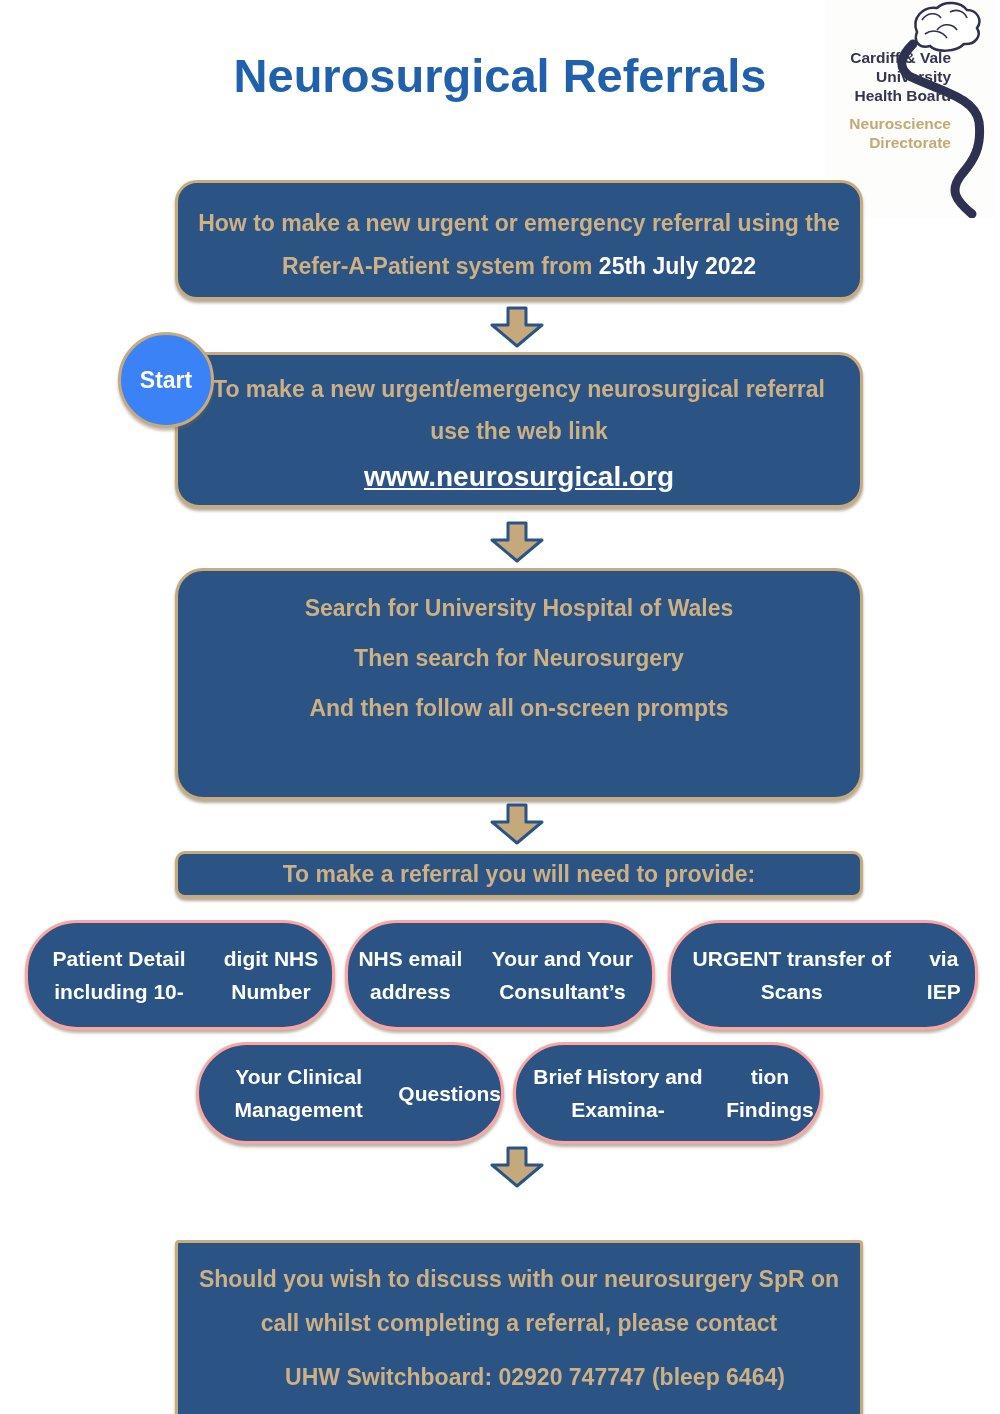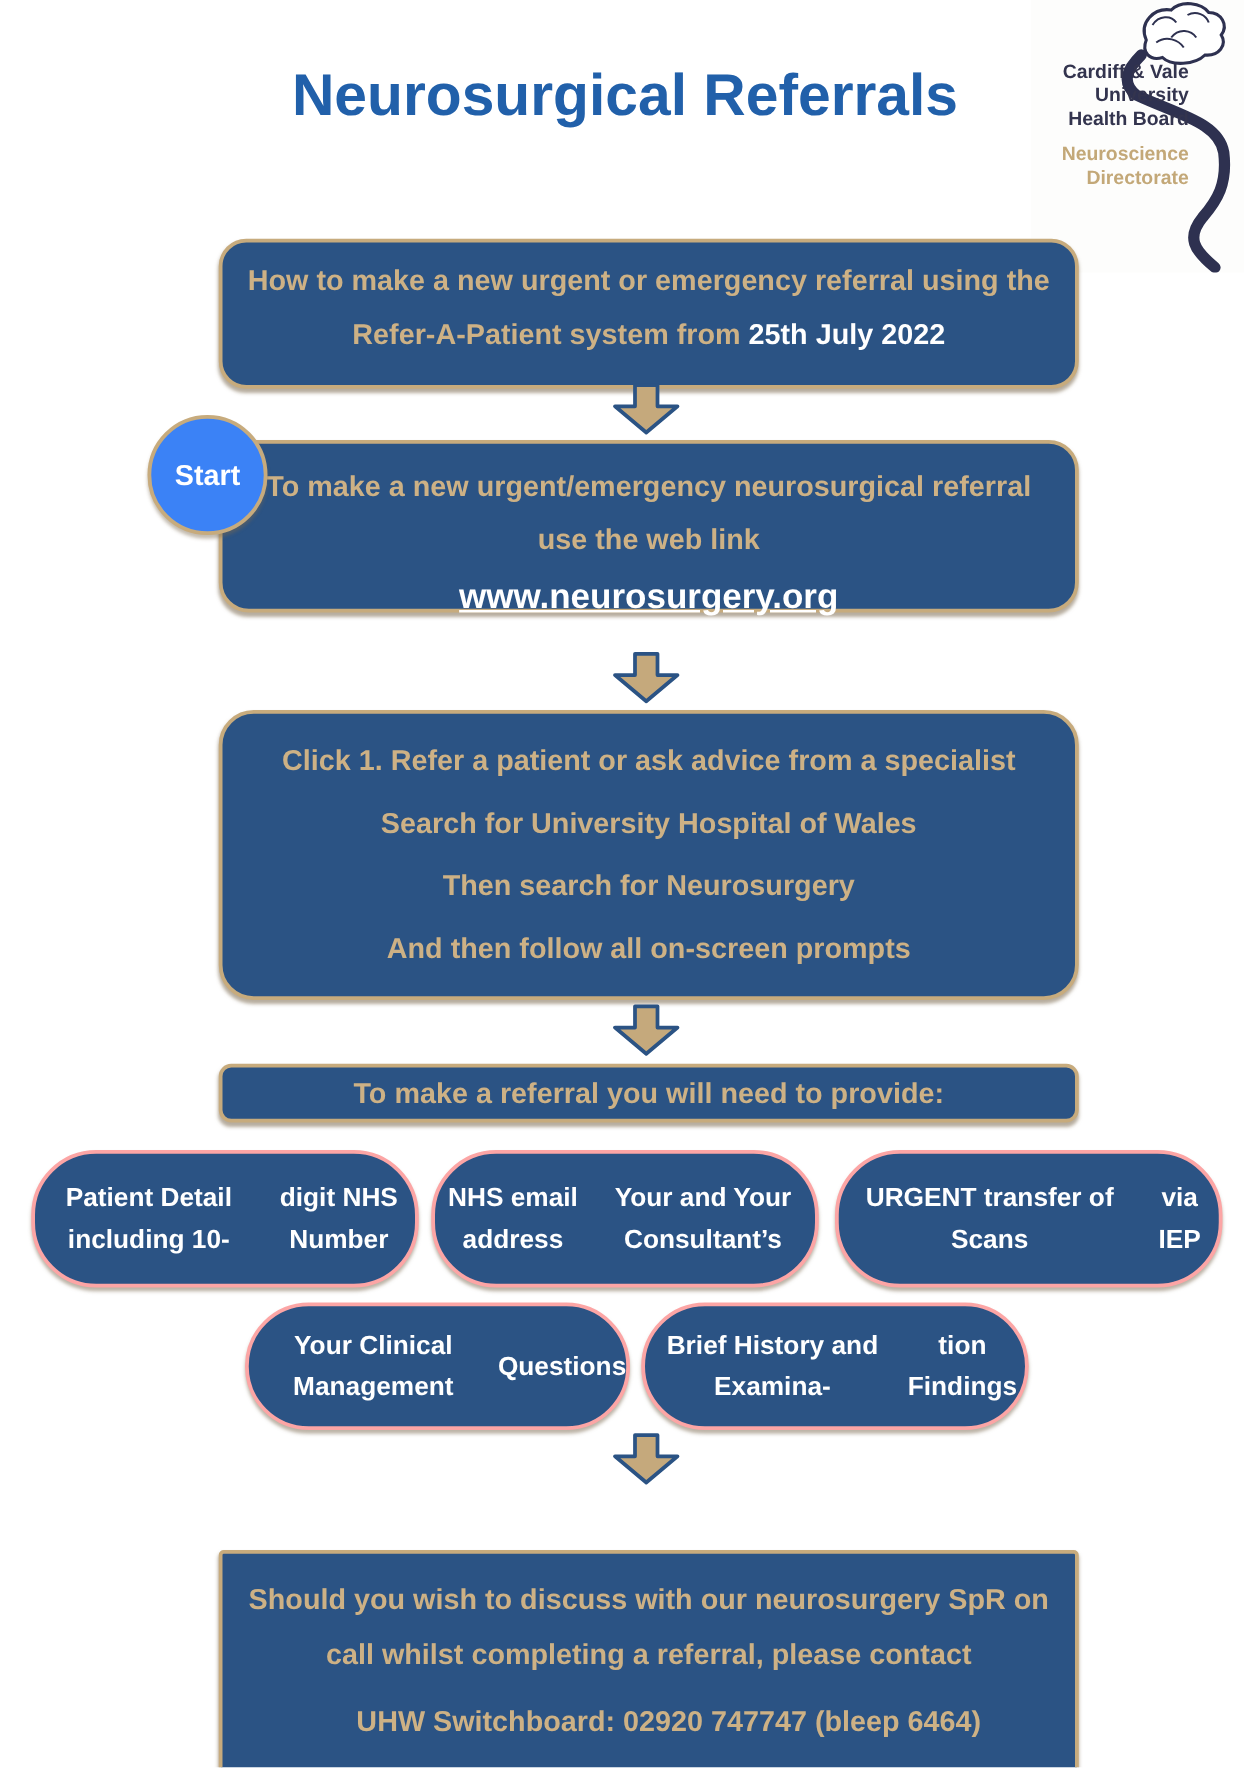--- a/index.html
+++ b/index.html
@@ -24,22 +24,22 @@
 
   
   .navy-box {
     position:absolute; box-sizing:border-box;
     background:#2b5384; border:3px solid #c7ab7d;
     box-shadow:0 3px 3px rgba(122,104,77,0.55);
     color:#cdb185; font-weight:bold; text-align:center; font-size:23px;
   }
   .white-t { color:#ffffff; }
 
-  .box-intro   { left:175px; top:180px;  width:688px; height:120px; border-radius:22px; padding-top:9px;  line-height:43px;margin-top:11px; }
-  .box-weblink { left:175px; top:352px;  width:688px; height:138px; border-radius:24px; padding-top:13px; line-height:42px; }
+  .box-intro   { left:175px; top:180px;  width:688px; height:120px; border-radius:22px; padding-top:19px;  line-height:43px; }
+  .box-weblink { left:175px; top:352px;  width:688px; height:156px; border-radius:24px; padding-top:13px; line-height:42px; }
   .box-steps   { left:175px; top:568px;  width:688px; height:232px; border-radius:28px; padding-top:12px; line-height:50px; }
   .provide-bar { left:175px; top:851px;  width:688px; height:47px;  border-radius:10px;
                  display:flex; align-items:center; justify-content:center;text-align:center; }
   .box-contact { left:175px; top:1192px; width:688px; height:210px; border-radius:4px; padding-top:14px; line-height:44px;margin-top:48px; }
   .mt-gap { margin-top:10px;padding-left:32px; }
 
   .url-link {
     display:inline-block; margin-top:8px; color:#ffffff; font-size:28px;
     font-weight:bold; text-decoration:underline; line-height:34px; cursor:pointer;
   }
@@ -117,32 +117,31 @@
         <use href="#arrowshape"></use>
       </svg>
   </div>
 
   <div class="start-badge">Start</div>
 
   <div class="navy-box box-weblink">
     <div>To make a new urgent/emergency neurosurgical referral</div>
     <div>use the web link</div>
     <div>
-      <span class="url-link">www.neurosurgery.org</span>
+      <span class="url-link">www.neurosurgical.org</span>
     </div>
   </div>
 
   <div class="arrow arrow-2">
     <svg width="56" height="42" viewBox="0 0 56 42">
         <use href="#arrowshape"></use>
       </svg>
   </div>
 
   <div class="navy-box box-steps">
-    <div>Click 1. Refer a patient or ask advice from a specialist</div>
     <div>Search for University Hospital of Wales</div>
     <div>Then search for Neurosurgery</div>
     <div>And then follow all on-screen prompts</div>
   </div>
 
   <div class="arrow arrow-3">
     <svg width="56" height="42" viewBox="0 0 56 42">
         <use href="#arrowshape"></use>
       </svg>
   </div>

